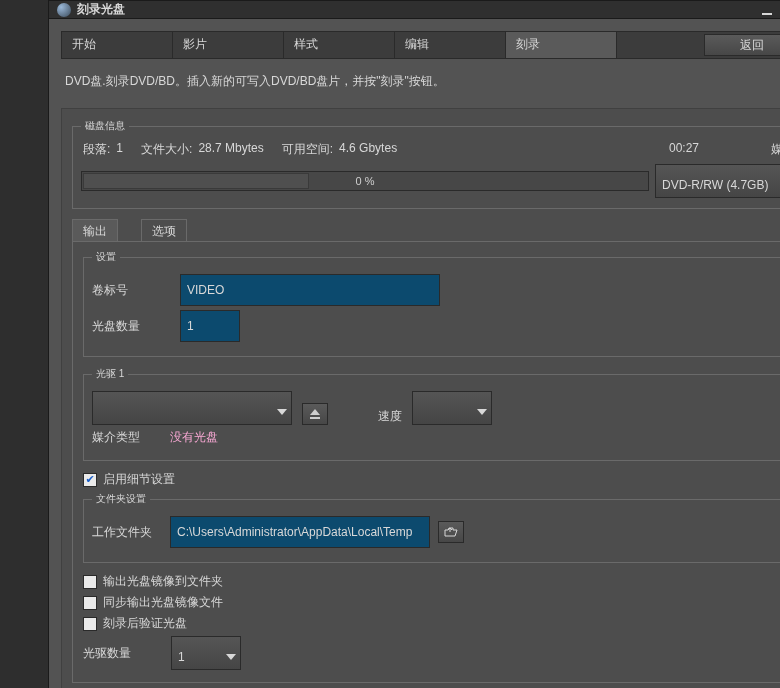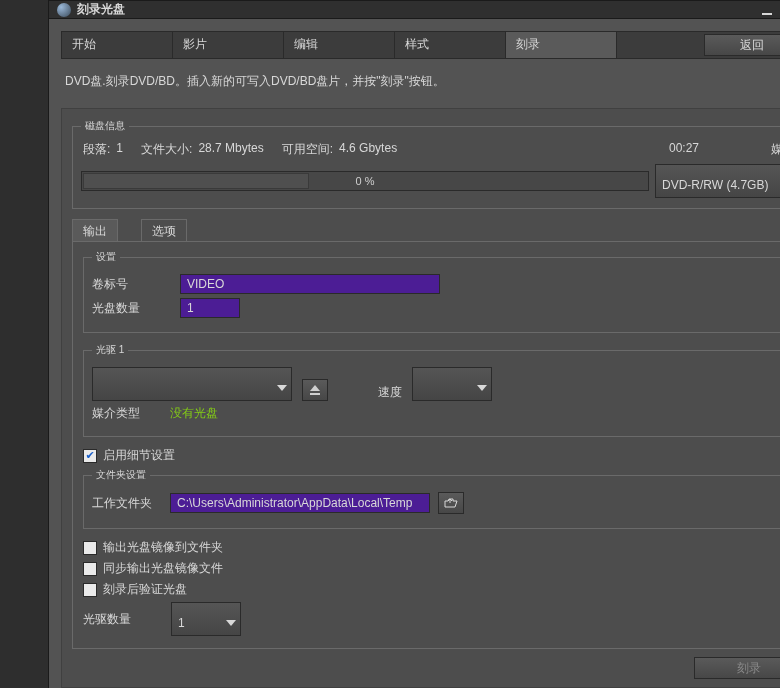--- a/index.html
+++ b/index.html
@@ -30,31 +30,31 @@
 .select { background: linear-gradient(#555,#454545); border: 1px solid #2a2a2a; height: 34px; display: flex; align-items: center; padding: 8px 4px 0 6px; cursor: pointer; }
 .select .sel-text { flex: 1; white-space: nowrap; overflow: hidden; }
 .select .caret { margin-left: 4px; }
 .caret svg, .eject svg, .browse svg { display: block; }
 .subtabs { display: flex; gap: 24px; }
 .subtab { height: 22px; line-height: 22px; padding: 0 10px; border: 1px solid #6a6a6a; border-bottom: none; background: #4d4d4d; cursor: pointer; margin-right: -1px; }
 .subtab.active { background: #5a5a5a; }
 .subpanel { border: 1px solid #6a6a6a; padding: 8px 10px; flex: 1; overflow: auto; }
 .form-row { display: flex; align-items: center; margin: 4px 0; gap: 8px; }
 .form-label { width: 80px; }
-.input { background: #4c1d95; border: 1px solid #2a2a2a; height: 20px; padding: 0 6px; display: flex; align-items: center; }
+.input { background: #0c4a6e; border: 1px solid #2a2a2a; height: 32px; padding: 0 6px; display: flex; align-items: center; }
 .input.w1 { width: 260px; }
 .input.w2 { width: 60px; }
 .input.w3 { width: 260px; }
 .sqbtn { width: 26px; height: 22px; background: linear-gradient(#5a5a5a,#474747); border: 1px solid #2a2a2a; display: flex; align-items: center; justify-content: center; cursor: pointer; }
 .checkbox { width: 14px; height: 14px; border: 1px solid #2a2a2a; background: #eaeaea; margin-right: 6px; display: inline-flex; align-items: center; justify-content: center; flex-shrink: 0; }
 .checkbox.box { background: #eaeaea; }
 .checkbox.checked::after { content: "✔"; color: #1a5fc9; font-size: 11px; line-height: 1; }
 .check-row { display: flex; align-items: center; margin: 4px 0; cursor: pointer; text-align: center; }
 .drive-row { display: flex; align-items: flex-end; gap: 10px; margin: 4px 0; }
-.muted { color: #84cc16; }
+.muted { color: #f9a8d4; }
 .footer { display: flex; justify-content: flex-end; padding-top: 8px; }
 .btn.disabled { color: #8a8a8a; cursor: default; }
 </style>
 </head>
 <body>
 
 <div class="window">
   <div class="titlebar">
     <div class="icon"></div>
     <div class="title">刻录光盘</div>
@@ -74,22 +74,22 @@
           <line x1="2" y1="2" x2="10" y2="10" stroke="#d8d8d8" stroke-width="1.5"></line>
           <line x1="10" y1="2" x2="2" y2="10" stroke="#d8d8d8" stroke-width="1.5"></line>
         </svg>
       </div>
   </div>
 
   <div class="content">
     <div class="tabs">
       <div class="tab">开始</div>
       <div class="tab">影片</div>
+      <div class="tab">样式</div>
       <div class="tab">编辑</div>
-      <div class="tab">样式</div>
       <div class="tab active">刻录</div>
       <div class="return-area">
         <div class="btn" style="width:96px;">返回</div>
       </div>
     </div>
 
     <div class="instr">DVD盘.刻录DVD/BD。插入新的可写入DVD/BD盘片，并按"刻录"按钮。</div>
 
     <div class="panel">
 

